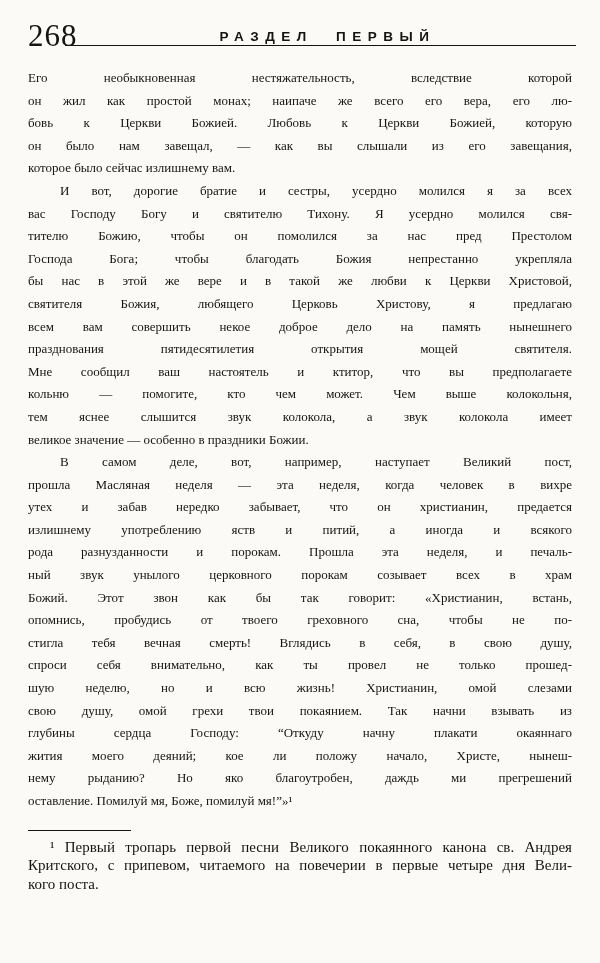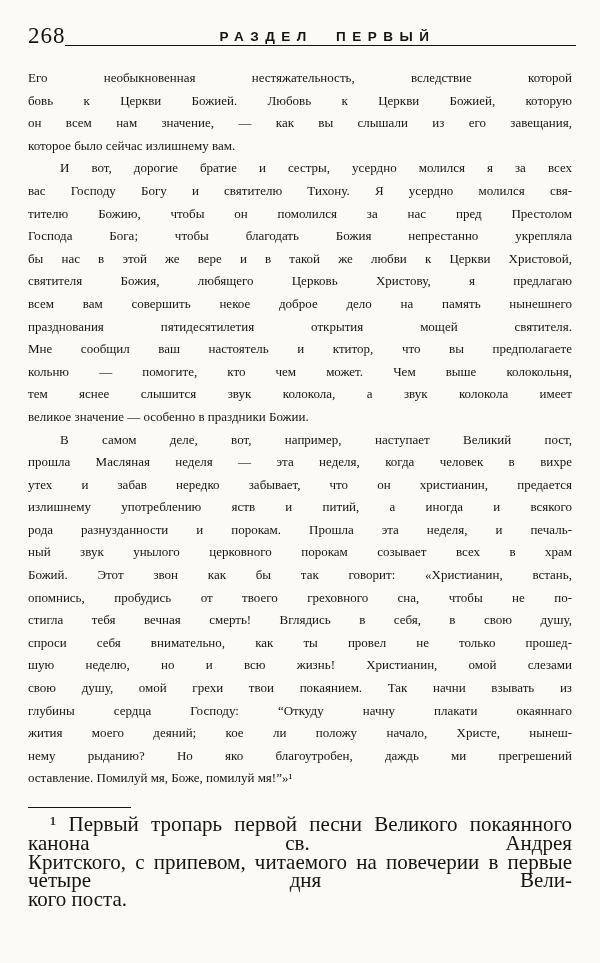--- a/index.html
+++ b/index.html
@@ -19,21 +19,21 @@
   }
   
   .running-header {
     position: relative;
     height: 46px;
   }
   .page-number {
     position: absolute;
     left: 28px;
     top: 24px;
-    font-size: 23px;
+    font-size: 31px;
     line-height: 23px;
     letter-spacing: 1px;
   }
   .running-title {
     position: absolute;
     left: 11px;
     right: 0;
     top: 29px;
     text-align: center;
     font-family: "Liberation Sans", "DejaVu Sans", sans-serif;
@@ -70,42 +70,43 @@
   }
   
   .footnote-rule {
     margin: 17px 0 0 28px;
     width: 103px;
     height: 0;
     border-top: 1.8px solid #17140f;
   }
   .footnote {
     margin: 7px 28px 0 28px;
-    font-size: 21px;
+    font-size: 15px;
     line-height: 18.8px;
   }
   .footnote .line.indent {
     text-indent: 22px;
   }
 </style>
 </head>
 <body>
 
 <div class="page">
 
   <header class="running-header">
     <span class="page-number">268</span>
     <span class="running-title">РАЗДЕЛ ПЕРВЫЙ</span>
     <div class="header-rule"></div>
   </header>
 
   <main class="body-text">
       <div class="line">Его необыкновенная нестяжательность, вследствие которой</div>
+      <div class="line">он жил как простой монах; наипаче же всего его вера, его лю-</div>
       <div class="line">бовь к Церкви Божией. Любовь к Церкви Божией, которую</div>
-      <div class="line">он всем нам значение, — как вы слышали из его завещания,</div>
+      <div class="line">он было нам завещал, — как вы слышали из его завещания,</div>
       <div class="line para-end">которое было сейчас излишнему вам.</div>
       <div class="line indent">И вот, дорогие братие и сестры, усердно молился я за всех</div>
       <div class="line">вас Господу Богу и святителю Тихону. Я усердно молился свя-</div>
       <div class="line">тителю Божию, чтобы он помолился за нас пред Престолом</div>
       <div class="line">Господа Бога; чтобы благодать Божия непрестанно укрепляла</div>
       <div class="line">бы нас в этой же вере и в такой же любви к Церкви Христовой,</div>
       <div class="line">святителя Божия, любящего Церковь Христову, я предлагаю</div>
       <div class="line">всем вам совершить некое доброе дело на память нынешнего</div>
       <div class="line">празднования пятидесятилетия открытия мощей святителя.</div>
       <div class="line">Мне сообщил ваш настоятель и ктитор, что вы предполагаете</div>

